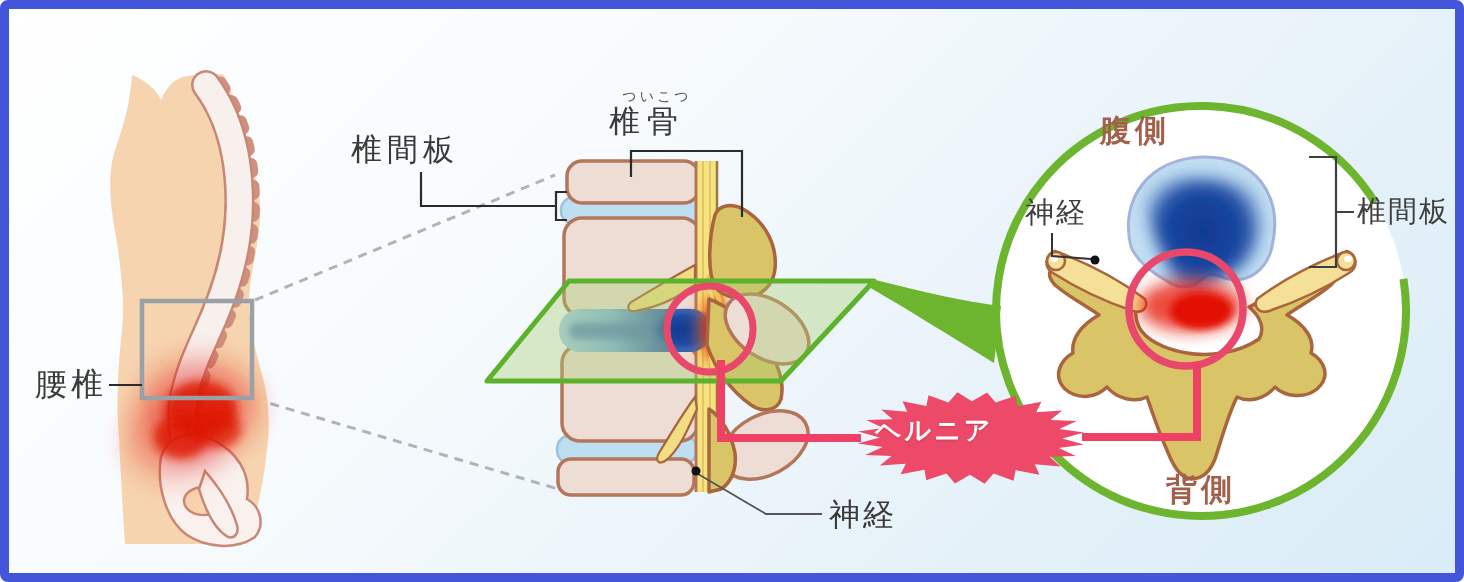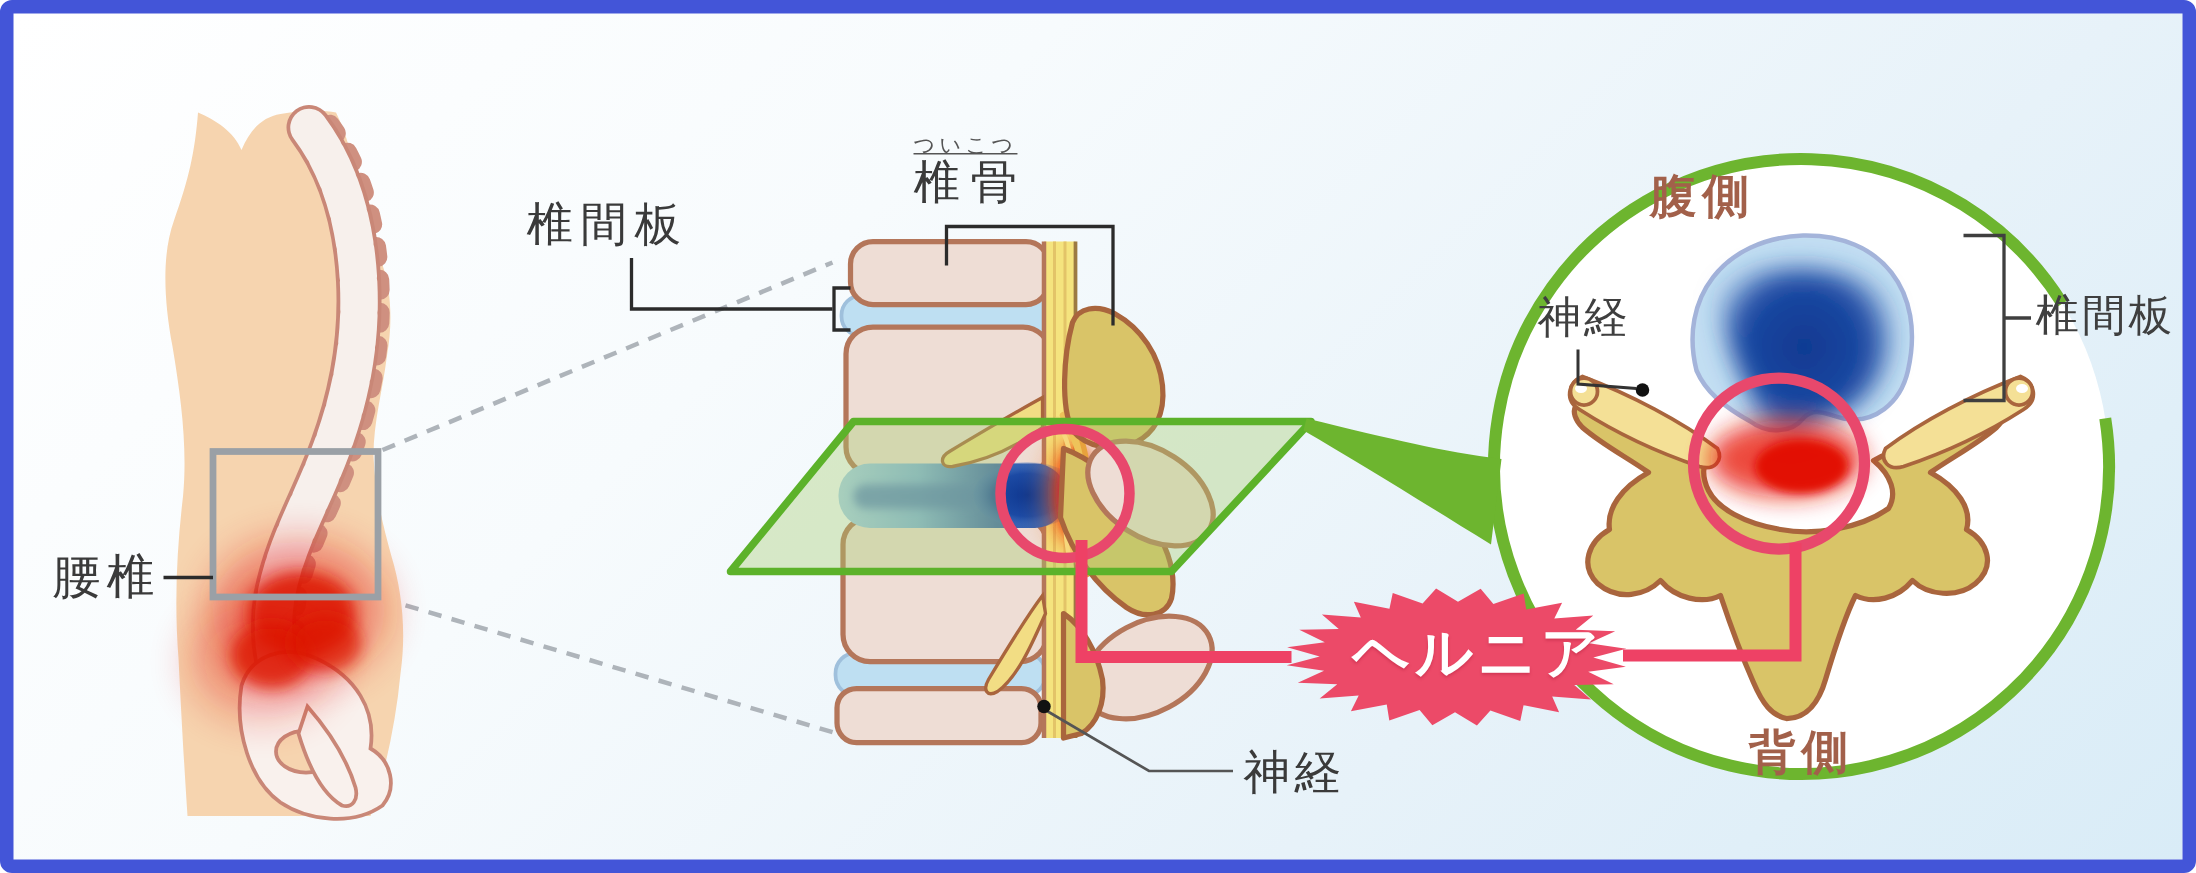--- a/index.html
+++ b/index.html
@@ -6,28 +6,28 @@
   .stage{
     position:relative;width:1464px;height:582px;box-sizing:border-box;
     border:9px solid #4355d8;border-radius:8px;overflow:hidden;
     background:linear-gradient(135deg,#ffffff 0%,#f7fbfd 35%,#e7f2f9 70%,#d9ecf7 100%);
     font-family:"Liberation Sans","DejaVu Sans",sans-serif;
   }
   .stage svg{position:absolute;left:0;top:0;}
   .label{position:absolute;color:#3a3a3a;line-height:1.1;white-space:nowrap;}
   .lbl-lumbar{left:26px;top:358px;font-size:32px;letter-spacing:4px;text-align:right;}
   .lbl-disc-mid{left:342px;top:124px;font-size:31px;letter-spacing:5px;}
-  .lbl-furigana{left:600px;top:80px;width:96px;font-size:14px;letter-spacing:3px;color:#555;text-decoration:underline;}
+  .lbl-furigana{left:600px;top:80px;width:96px;text-align:center;font-size:14px;letter-spacing:3px;color:#555;}
   .lbl-vertebra{left:600px;top:96px;width:96px;text-align:left;font-size:31px;letter-spacing:7px;}
   .lbl-nerve-mid{left:820px;top:489px;font-size:31px;letter-spacing:3px;}
   .lbl-ventral{left:1082px;top:105px;width:88px;text-align:center;font-size:31px;font-weight:bold;color:#a2604a;letter-spacing:4px;}
-  .lbl-dorsal{left:1148px;top:464px;width:88px;text-align:center;font-size:31px;font-weight:bold;color:#a2604a;letter-spacing:4px;margin-top:12px;}
+  .lbl-dorsal{left:1148px;top:464px;width:88px;text-align:center;font-size:31px;font-weight:bold;color:#a2604a;letter-spacing:4px;}
   .lbl-nerve-cs{left:1016px;top:188px;font-size:29px;letter-spacing:2px;color:#3f3f3f;}
   .lbl-disc-cs{left:1348px;top:187px;font-size:29px;letter-spacing:2px;color:#3f3f3f;}
-  .lbl-hernia{left:866px;top:407px;width:194px;text-align:right;font-size:38px;font-weight:bold;color:#ffffff;letter-spacing:3px;text-shadow:0 1px 2px rgba(160,20,50,.35);}
+  .lbl-hernia{left:866px;top:407px;width:194px;text-align:left;font-size:26px;font-weight:bold;color:#ffffff;letter-spacing:3px;text-shadow:0 1px 2px rgba(160,20,50,.35);}
 </style>
 </head>
 <body>
 
 <div class="stage">
 
 <svg width="1464" height="582" viewBox="0 0 1464 582">
   <defs>
     <filter id="bl3" x="-60%" y="-60%" width="220%" height="220%">
           <feGaussianBlur stdDeviation="3"></feGaussianBlur>

